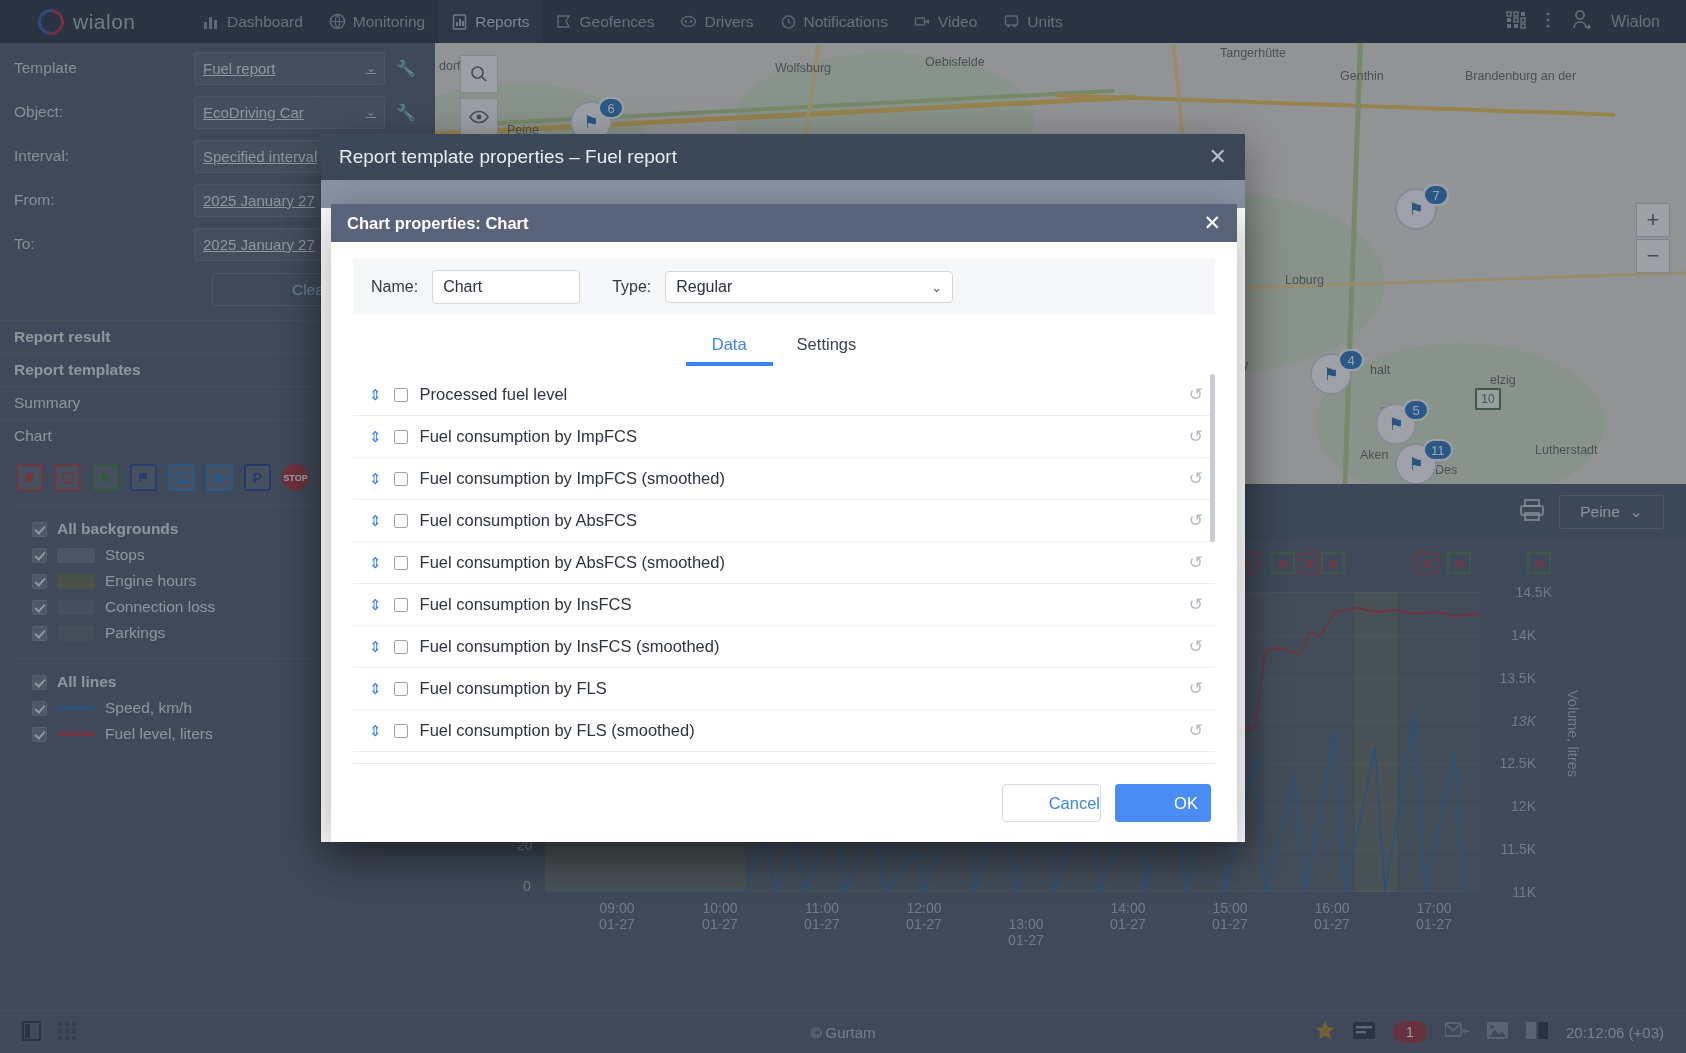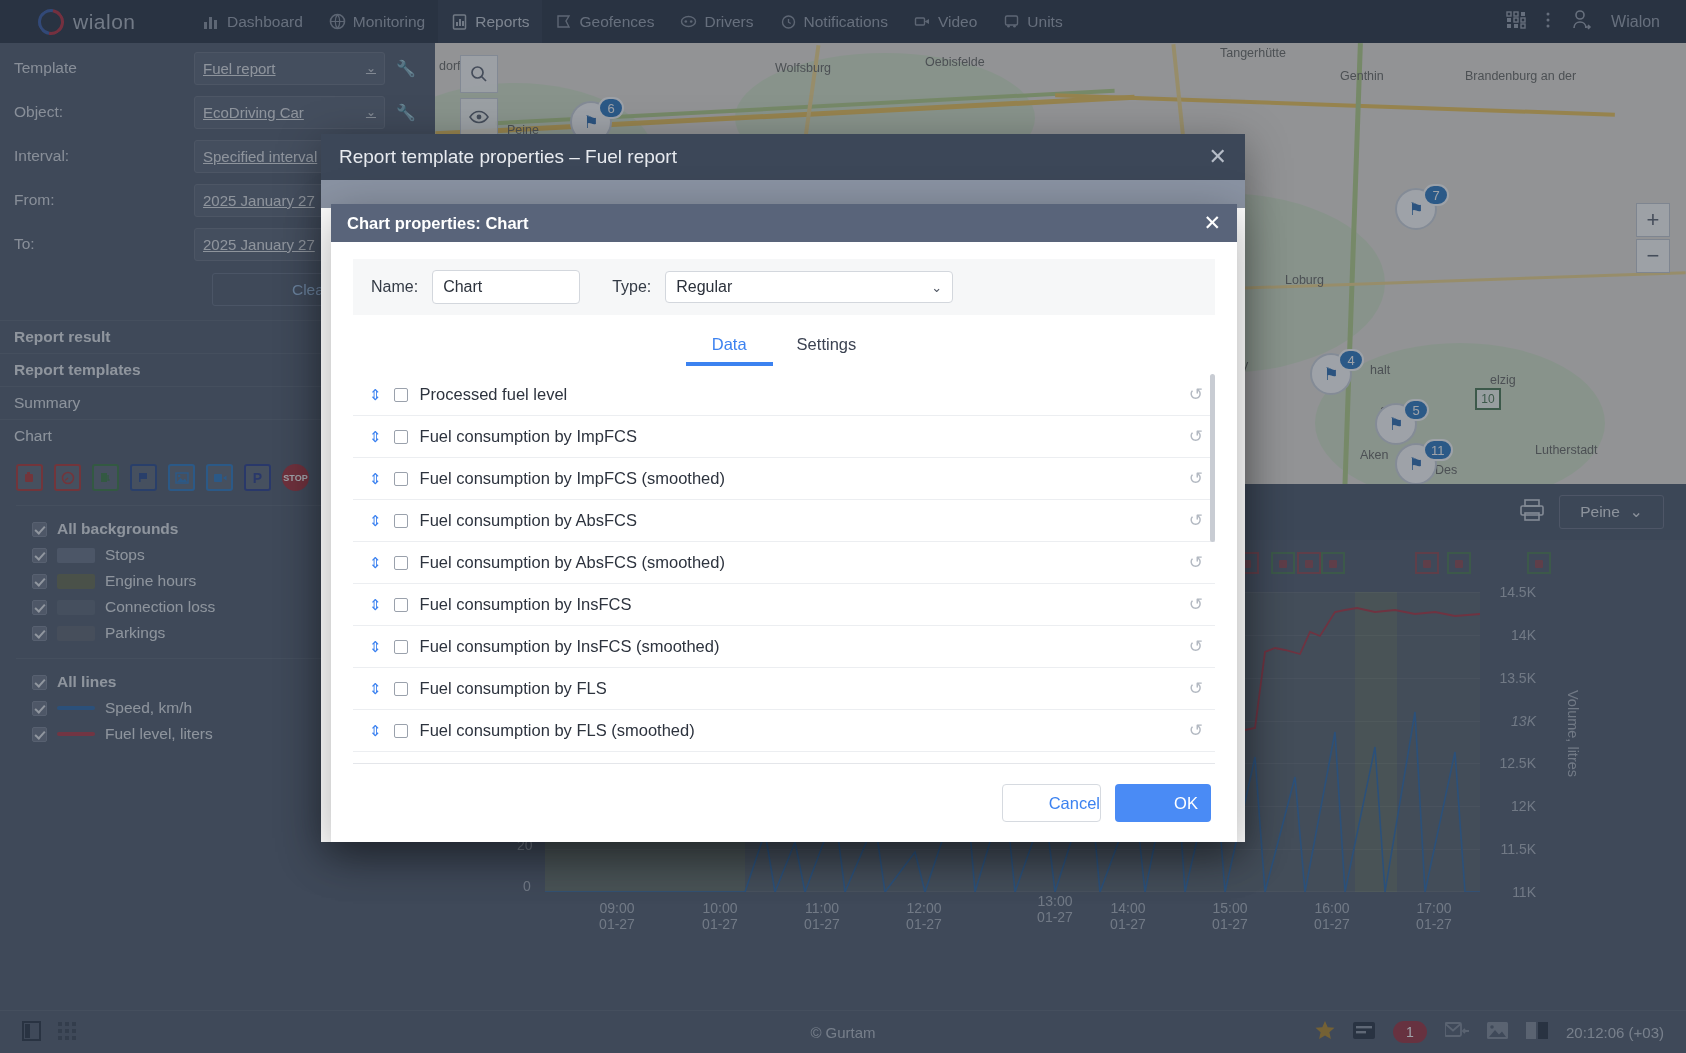--- a/index.html
+++ b/index.html
@@ -663,21 +663,21 @@
 
       <svg width="935" height="300" viewBox="0 0 935 300" style="position:absolute;left:0;top:0;">
         <polyline fill="none" stroke="#a93544" stroke-width="1.8" points="0,120 50,121 100,123 150,124 200,126 230,30 240,40 246,25 252,132 300,135 340,132 380,134 420,131 460,133 500,136 540,134 580,138 610,140 625,20 640,14 655,10 662,8 668,152 680,150 690,130 700,138 710,136 720,60 730,56 740,58 755,62 765,40 775,44 790,20 800,18 812,16 830,20 850,18 870,22 890,20 910,24 935,22"></polyline>
         <polyline fill="none" stroke="#2f6bab" stroke-width="1.6" points="0,300 40,300 80,300 120,300 160,300 200,300 220,240 230,300 250,250 260,300 290,220 300,300 330,230 340,300 370,260 380,300 420,180 430,300 460,200 470,300 500,215 510,300 545,190 555,300 590,205 600,300 630,150 640,300 670,170 680,300 710,165 720,300 750,185 760,300 790,140 800,300 830,155 840,300 870,120 880,300 910,160 920,300 935,300"></polyline>
       </svg>
     </div>
 
     <div class="zerolabel" style="left:82px;top:297px;">20</div>
     <div class="zerolabel" style="left:88px;top:338px;">0</div>
 
-    <div class="ytick" style="top:52px;right:150px;text-align:center;">14.5K</div>
+    <div class="ytick" style="top:52px;right:134px;text-align:center;">14.5K</div>
     <div class="ytick" style="top:94.8px;right:150px;">14K</div>
     <div class="ytick" style="top:137.7px;right:150px;">13.5K</div>
     <div class="ytick" style="top:180.5px;right:150px;font-style:italic;">13K</div>
     <div class="ytick" style="top:223.4px;right:150px;">12.5K</div>
     <div class="ytick" style="top:266.2px;right:150px;">12K</div>
     <div class="ytick" style="top:309.1px;right:150px;">11.5K</div>
     <div class="ytick" style="top:352px;right:150px;">11K</div>
     <div style="position:absolute;right:105px;top:150px;writing-mode:vertical-rl;color:#aeb5c0;font-size:14.5px;">Volume, litres</div>
 
     <div class="xtick" style="left:182px;top:360px;">
@@ -689,21 +689,21 @@
       <div>01-27</div>
     </div>
     <div class="xtick" style="left:387px;top:360px;">
       <div>11:00</div>
       <div>01-27</div>
     </div>
     <div class="xtick" style="left:489px;top:360px;">
       <div>12:00</div>
       <div>01-27</div>
     </div>
-    <div class="xtick" style="left:591px;top:353px;margin-left:29px;">
+    <div class="xtick" style="left:591px;top:376px;">
       <div>13:00</div>
       <div>01-27</div>
     </div>
     <div class="xtick" style="left:693px;top:360px;">
       <div>14:00</div>
       <div>01-27</div>
     </div>
     <div class="xtick" style="left:795px;top:360px;">
       <div>15:00</div>
       <div>01-27</div>

